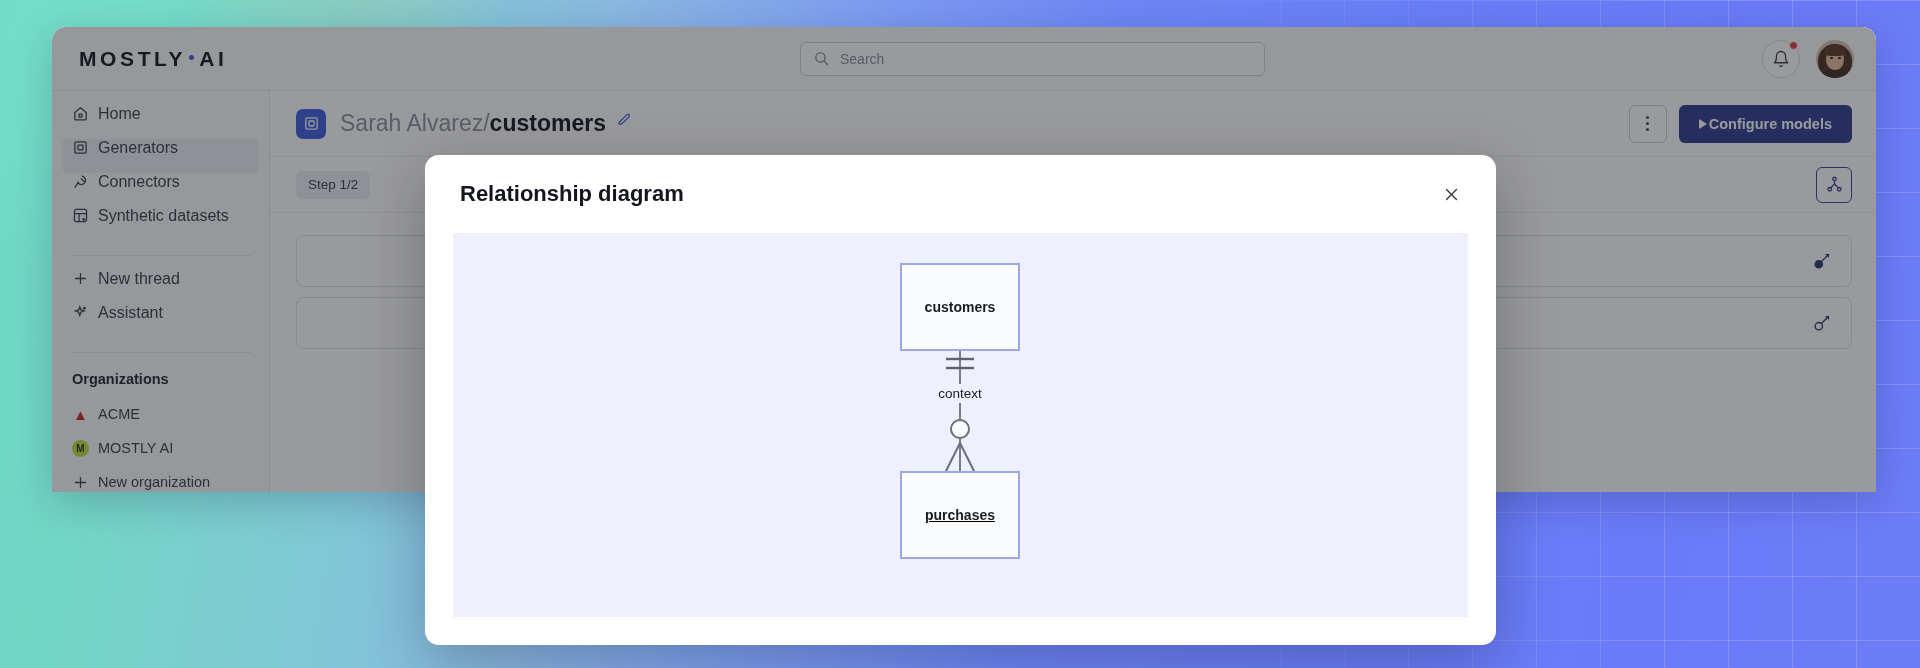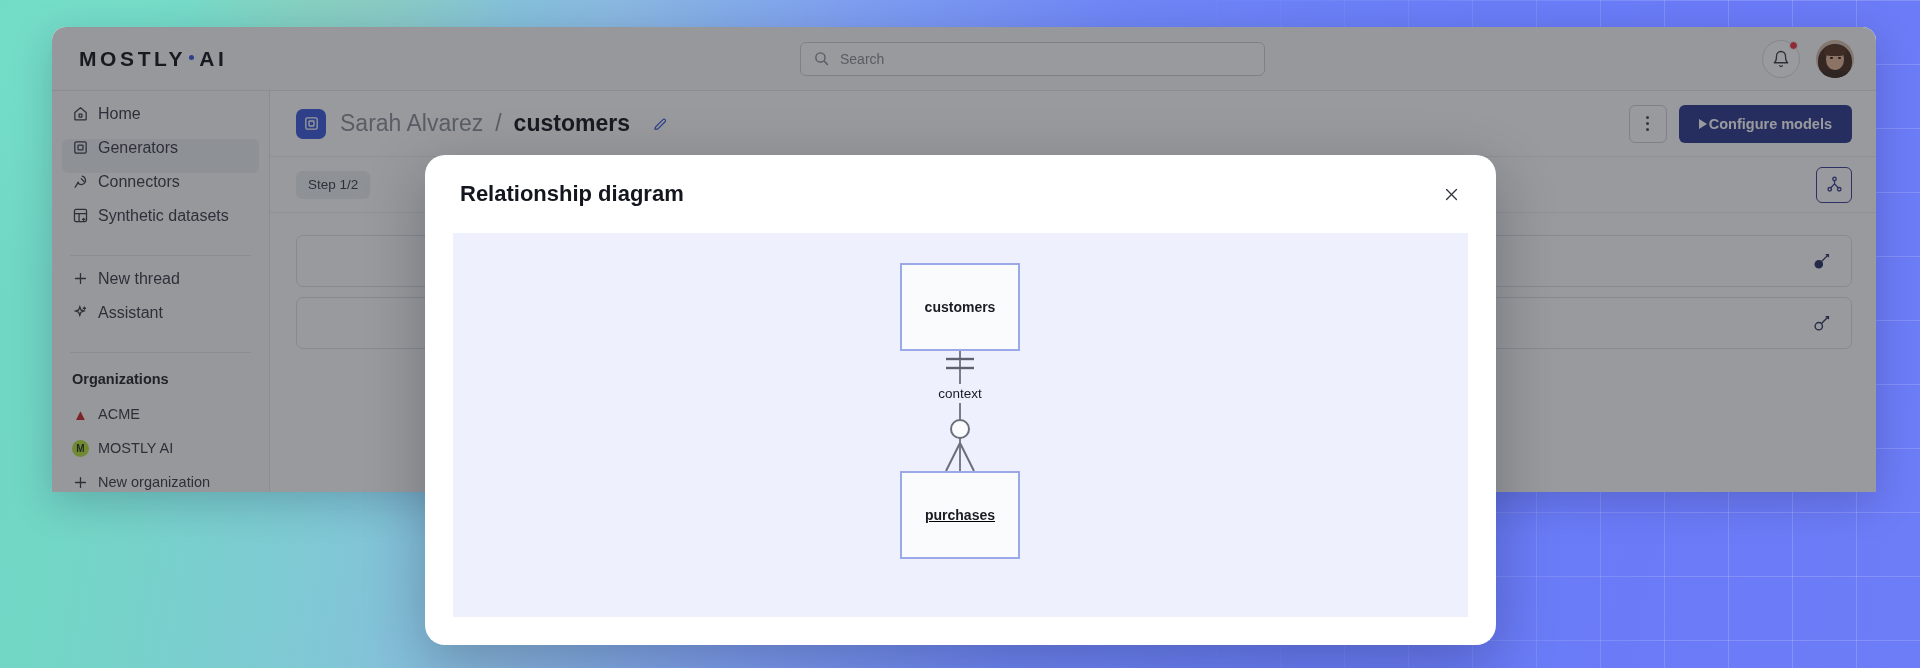--- a/index.html
+++ b/index.html
@@ -273,22 +273,22 @@
   #generator-chip {
     width: 30px; height: 30px;
     flex: none;
     border-radius: 7px;
     background: #3b5bdb;
     display: flex; align-items: center; justify-content: center;
   }
   #breadcrumb {
     font-size: 23px;
     display: flex;
-    align-items: center;
-    gap: 12px;
+    align-items: flex-start;
+    gap: 0;
     white-space: nowrap;
   }
   #breadcrumb .owner { color: #8e919c; font-weight: 400; }
   #breadcrumb .sep { color: #8e919c; font-weight: 400; }
   #breadcrumb .name { color: #14161f; font-weight: 700; }
   #rename-button {
     margin-left: 10px;
     cursor: pointer;
     display: inline-flex;
     align-items: center;
@@ -385,21 +385,21 @@
     display: flex;
     justify-content: center;
   }
   #modal {
     position: absolute;
     left: 425px;
     top: 155px;
     width: 1071px;
     height: 490px;
     background: #ffffff;
-    border-radius: 20px;
+    border-radius: 14px;
     box-shadow: 0 18px 60px rgba(15,18,40,0.28);
     display: flex;
     flex-direction: column;
     overflow: hidden;
   }
   #modal-header {
     height: 78px;
     display: flex;
     align-items: center;
     padding: 0 28px 0 35px;

